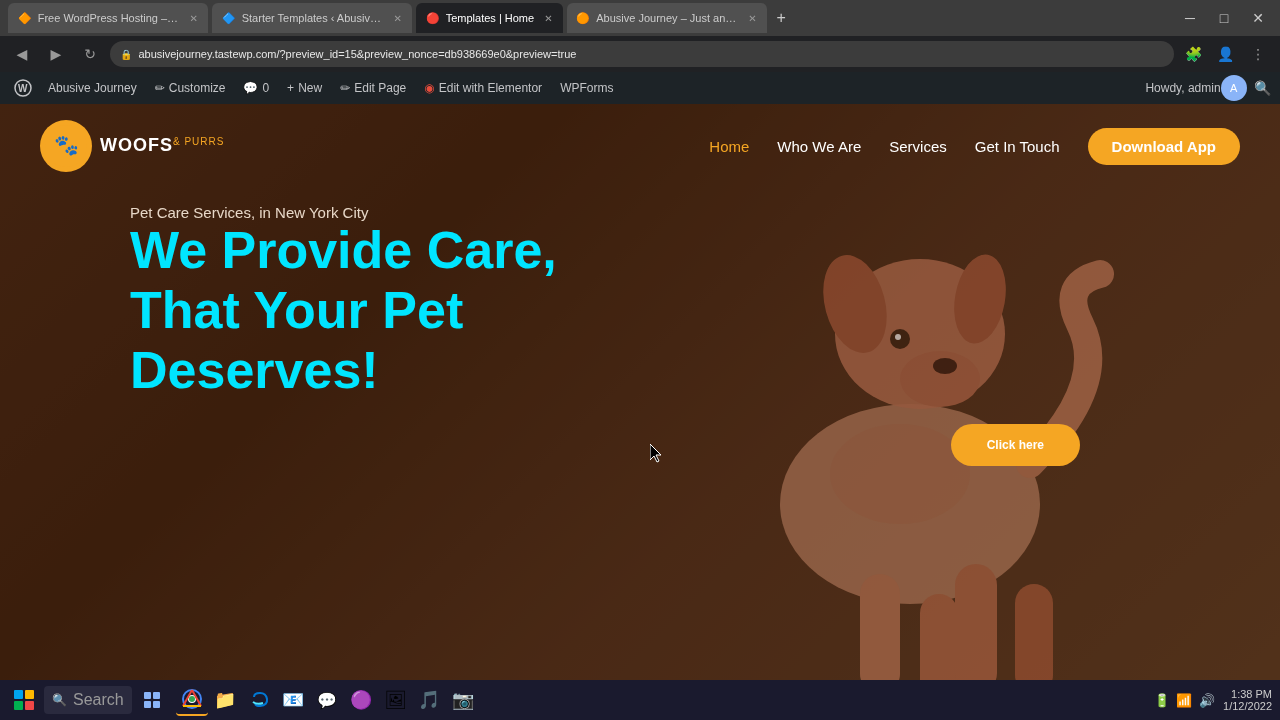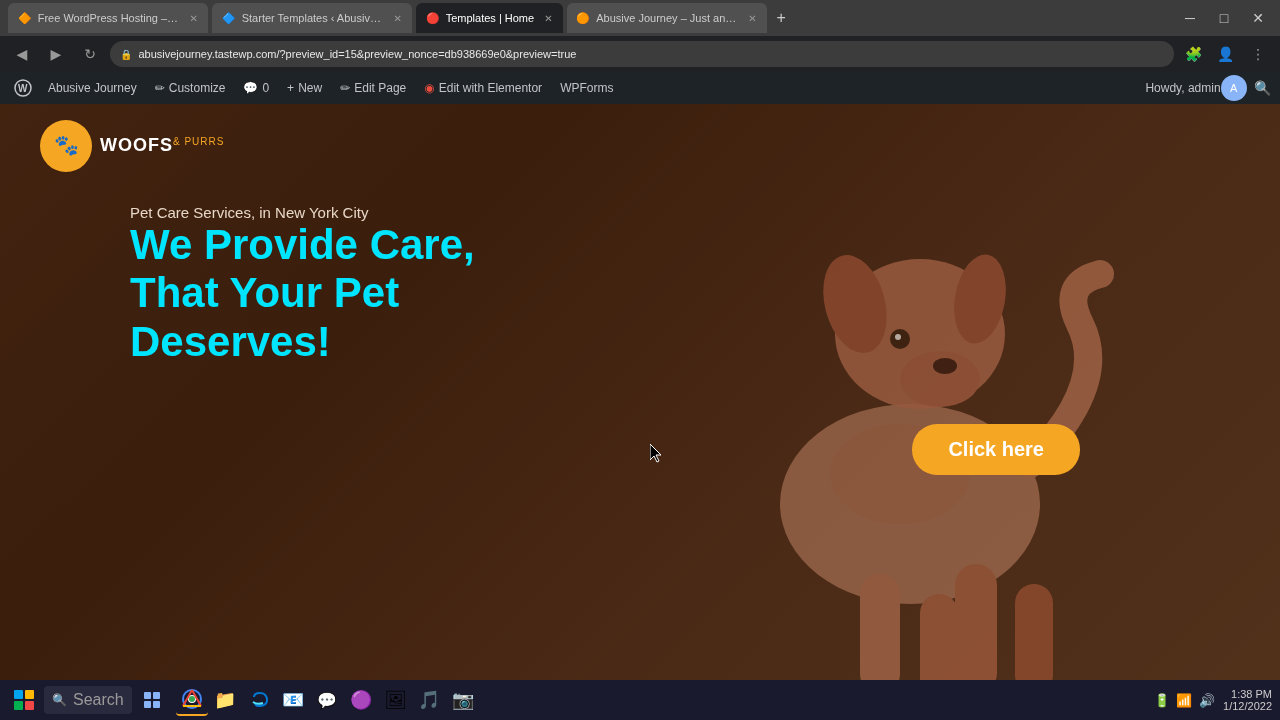--- a/index.html
+++ b/index.html
@@ -246,38 +246,38 @@
       left: 130px;
       top: 100px;
       z-index: 5;
     }
     .hero-subtitle {
       color: #e8d8c8;
       font-size: 15px;
     }
     .hero-title {
       color: #00e5ff;
-      font-size: 42px;
+      font-size: 52px;
       font-weight: 900;
       line-height: 1.15;
       margin-bottom: 0;
       max-width: 500px;
     }
 
     
     .click-here-btn {
       position: absolute;
       right: 200px;
       top: 320px;
       background: #f5a623;
       color: #fff;
       border: none;
       border-radius: 25px;
       padding: 14px 36px;
-      font-size: 20px;
+      font-size: 12px;
       font-weight: 600;
       cursor: pointer;
       z-index: 10;
     }
 
     
     .hero-bottom {
       position: absolute;
       left: 130px;
       bottom: 60px;
@@ -545,20 +545,27 @@
             <circle cx="21" cy="21" r="21" fill="#f5a623"></circle>
             <text x="9" y="27" font-size="20">🐾</text>
           </svg>
         </div>
         <div class="logo-text">
           <span class="woofs">WOOFS</span>
           <span style="color:#f5a623;font-size:10px;letter-spacing:1px">&amp; <span>PURRS</span></span>
         </div>
       </div>
 
+      <nav class="site-nav">
+        <a class="nav-link active">Home</a>
+        <a class="nav-link">Who We Are</a>
+        <a class="nav-link">Services</a>
+        <a class="nav-link">Get In Touch</a>
+        <button class="download-btn">Download App</button>
+      </nav>
     </header>
 
     <div class="hero-content">
       <p class="hero-subtitle">Pet Care Services, in New York City</p>
       <h1 class="hero-title">
         <span>We Provide Care,</span><br>
         <span>That Your Pet</span><br>
         <span>Deserves!</span>
       </h1>
     </div>

